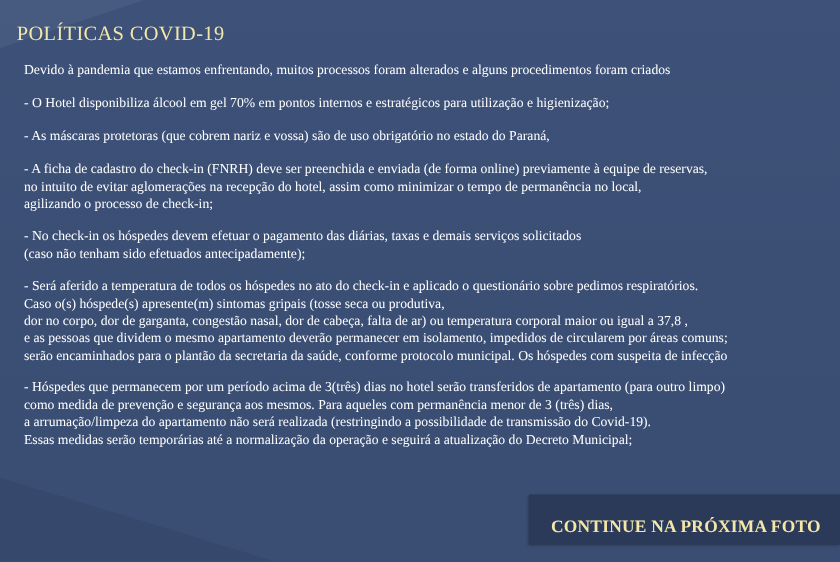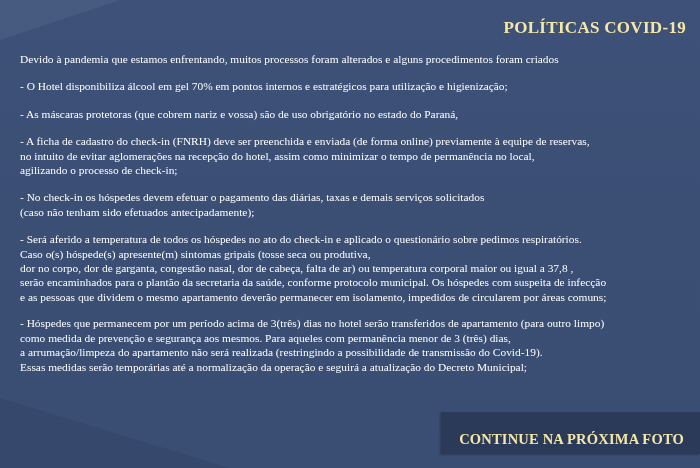--- a/index.html
+++ b/index.html
@@ -16,24 +16,24 @@
   }
   .page {
     width: 700px;
     height: 468px;
     position: relative;
     box-sizing: border-box;
     padding: 12px 14px 0 14px;
     background: linear-gradient(180deg, #3e5279 0%, #3b4f75 50%, #3a4e73 100%);
   }
   .title {
-    text-align: right;
+    text-align: left;
     color: #f4e7a8;
     font-size: 17px;
-    font-weight: bold;
+    font-weight: normal;
     letter-spacing: 0.3px;
     margin: 6px 0 14px 0;
   }
   .para {
     text-align: left;
     color: #ffffff;
     font-size: 11.4px;
     line-height: 14.4px;
     margin: 0 0 13px 0;
     padding: 0 6px;
@@ -103,22 +103,22 @@
 
   <div class="para">
     <span class="ln">- No check-in os hóspedes devem efetuar o pagamento das diárias, taxas e demais serviços solicitados</span>
     <span class="ln">(caso não tenham sido efetuados antecipadamente);</span>
   </div>
 
   <div class="para tight">
     <span class="ln">- Será aferido a temperatura de todos os hóspedes no ato do check-in e aplicado o questionário sobre pedimos respiratórios.</span>
     <span class="ln">Caso o(s) hóspede(s) apresente(m) sintomas gripais (tosse seca ou produtiva,</span>
     <span class="ln">dor no corpo, dor de garganta, congestão nasal, dor de cabeça, falta de ar) ou temperatura corporal maior ou igual a 37,8 ,</span>
+    <span class="ln">e as pessoas que dividem o mesmo apartamento deverão permanecer em isolamento, impedidos de circularem por áreas comuns;</span>
     <span class="ln">serão encaminhados para o plantão da secretaria da saúde, conforme protocolo municipal. Os hóspedes com suspeita de infecção</span>
-    <span class="ln">e as pessoas que dividem o mesmo apartamento deverão permanecer em isolamento, impedidos de circularem por áreas comuns;</span>
   </div>
 
   <div class="para">
     <span class="ln">- Hóspedes que permanecem por um período acima de 3(três) dias no hotel serão transferidos de apartamento (para outro limpo)</span>
     <span class="ln">como medida de prevenção e segurança aos mesmos. Para aqueles com permanência menor de 3 (três) dias,</span>
     <span class="ln">a arrumação/limpeza do apartamento não será realizada (restringindo a possibilidade de transmissão do Covid-19).</span>
     <span class="ln">Essas medidas serão temporárias até a normalização da operação e seguirá a atualização do Decreto Municipal;</span>
   </div>
 
   <div class="ribbon">CONTINUE NA PRÓXIMA FOTO</div>

